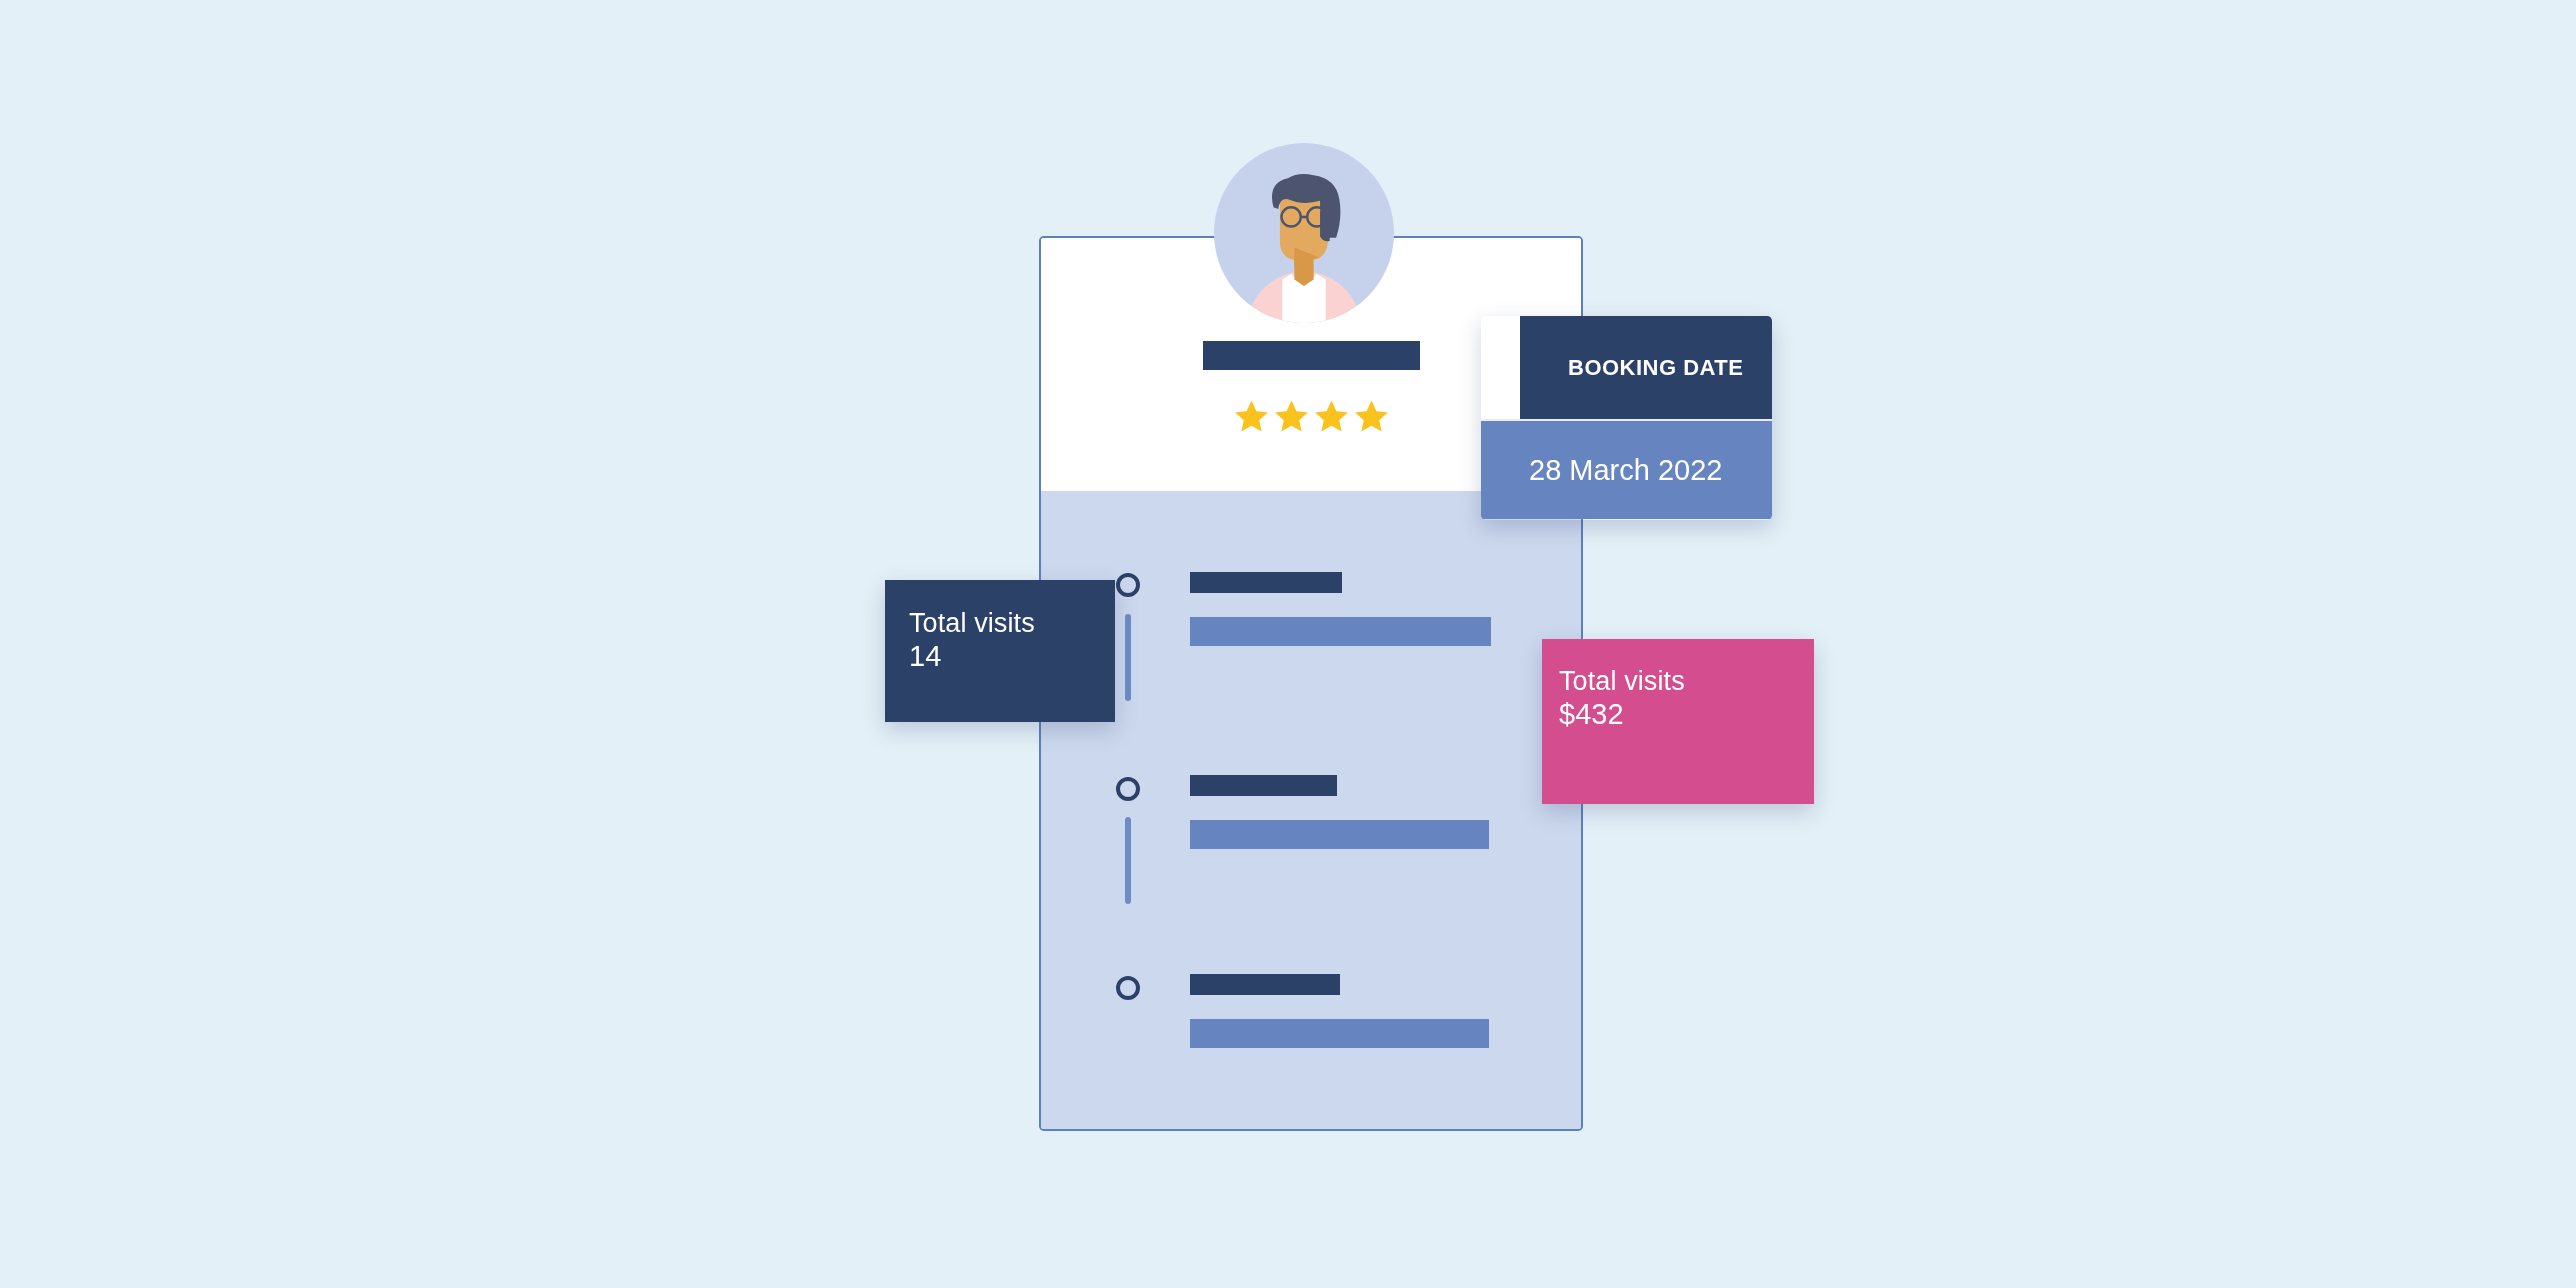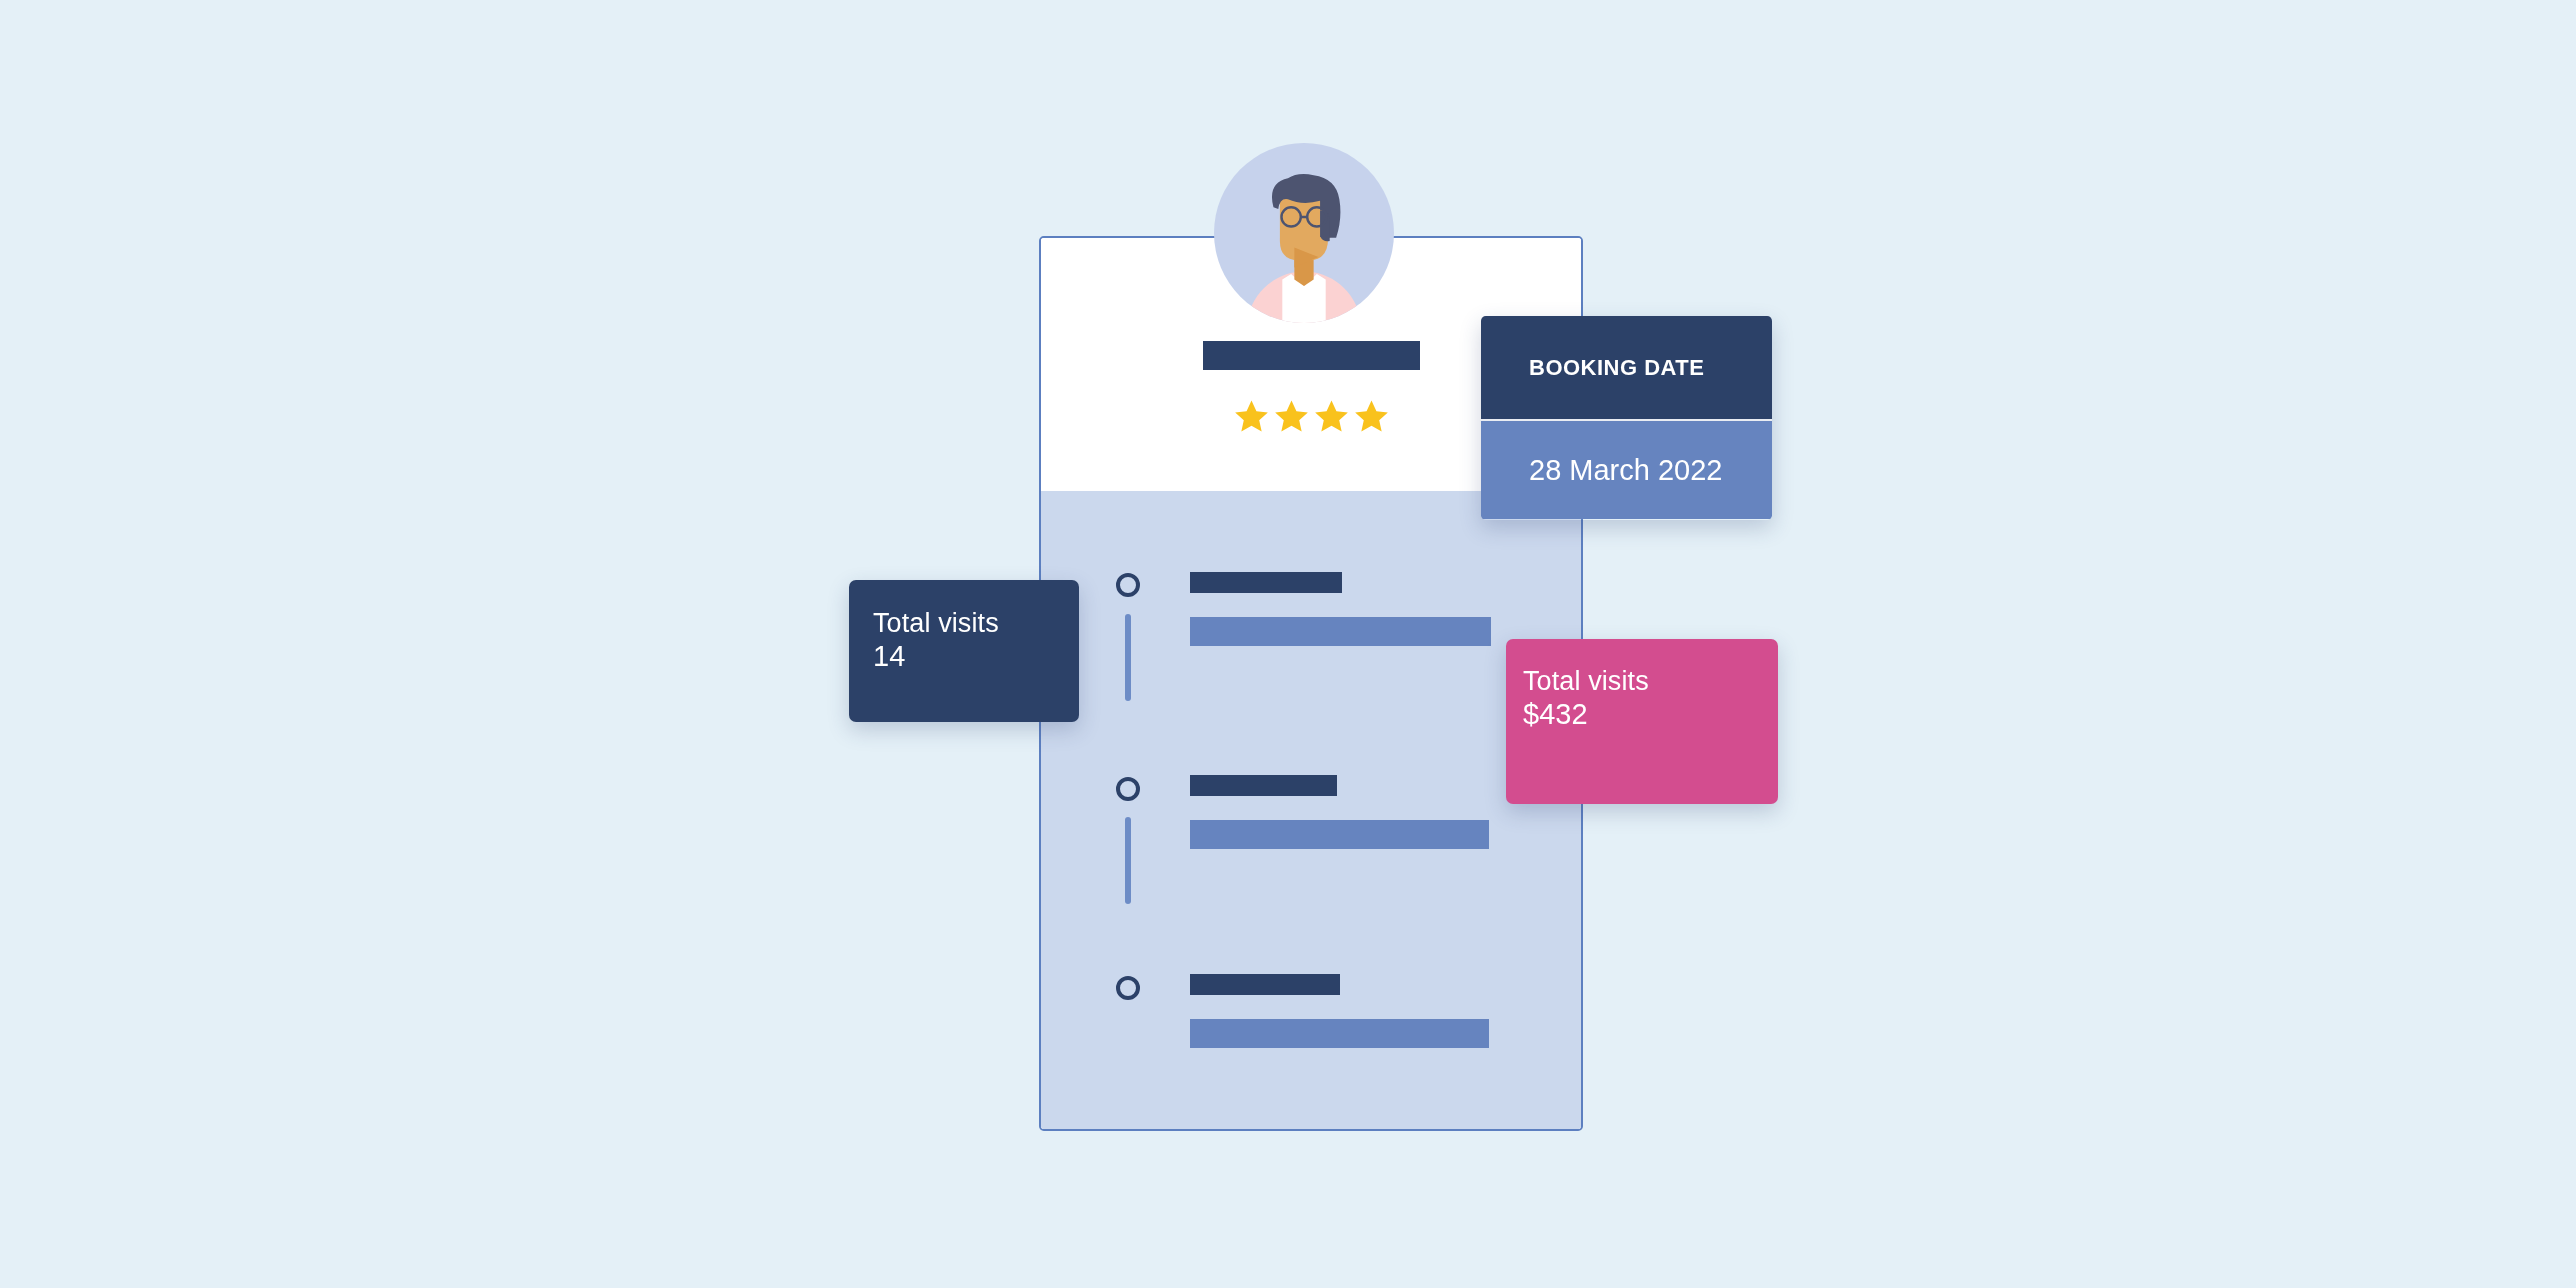--- a/index.html
+++ b/index.html
@@ -125,24 +125,25 @@
   }
   .bar-light {
     position: absolute;
     height: 29px;
     background: #6684bf;
   }
 
   
   .stat-card {
     position: absolute;
-    border-radius: 7px;
+    border-radius: 0;
     box-shadow: 0 8px 21px rgba(40,60,110,0.22);
     color: #ffffff;
     box-sizing: border-box;
+    margin-left: 36px;
   }
   .stat-label {
     font-size: 27px;
     line-height: 32px;
     font-weight: 400;
     letter-spacing: 0.1px;
   }
   .stat-value {
     font-size: 29px;
     line-height: 35px;
@@ -182,20 +183,21 @@
     height: 103px;
     background: #2c4168;
     color: #ffffff;
     display: flex;
     align-items: center;
     padding-left: 48px;
     box-sizing: border-box;
     font-size: 22px;
     font-weight: bold;
     letter-spacing: 0.5px;
+    margin-left: 39px;
   }
   .booking-sep {
     height: 2.4px;
     background: #e9ecf2;
   }
   .booking-body {
     height: 98px;
     background: #6684bf;
     color: #ffffff;
     display: flex;

